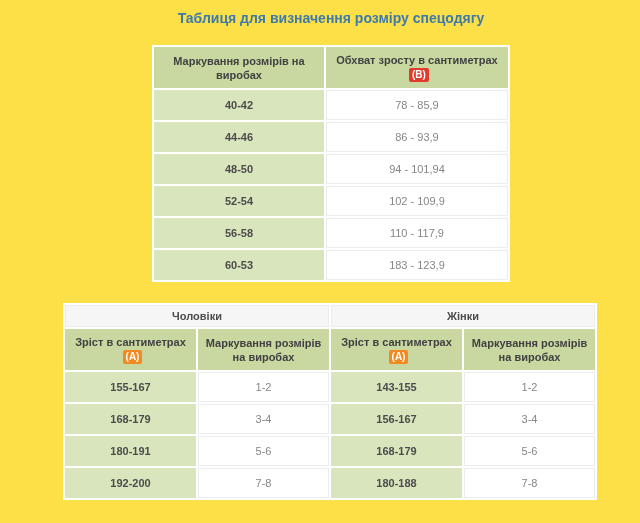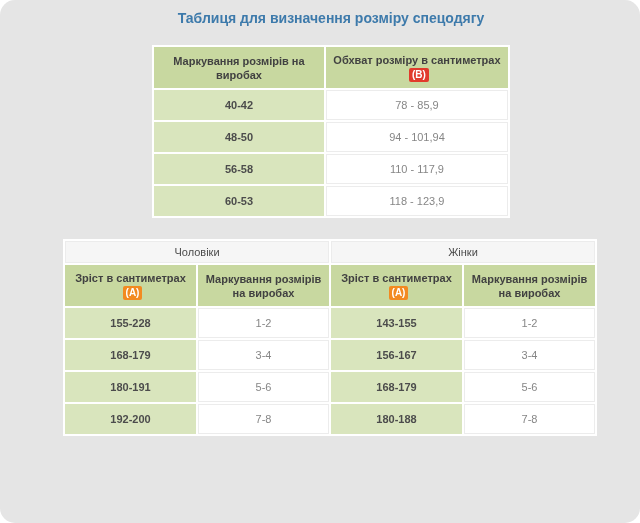--- a/index.html
+++ b/index.html
@@ -1,18 +1,18 @@
 <!DOCTYPE html>
 <html><head>
 <meta charset="utf-8">
 <style>
   * { box-sizing: border-box; margin: 0; padding: 0; }
   html, body { background: #ffffff; }
   body { font-family: "Liberation Sans", sans-serif; }
-  .page { position: relative; width: 640px; height: 523px; background: #e5e5e5; overflow: hidden; border-radius: 15px; }
+  .page { position: relative; width: 640px; height: 523px; background: #fde047; overflow: hidden; }
 
   .title {
     font-size: 14px;
     font-weight: bold;
     color: #3d7aab;
     text-align: center;
     line-height: 16px;
   }
   .title-1 { margin: 10px 0 0 152px; width: 358px; }
   .title-2 { margin: 52px 0 0 63px; width: 534px; }
@@ -41,21 +41,21 @@
     line-height: 14px;
   }
   .size-table .gh { height: 26px; }
   .height-table .gh { height: 37px; }
 
   
   .group {
     background: #f6f6f6;
     border: 1px solid #ececec;
     color: #4c4c4c;
-    font-weight: normal;
+    font-weight: bold;
     height: 22px;
     padding: 3px 4px;
   }
 
   
   .cell-green {
     background: #d9e5bd;
     color: #4c4c4c;
     font-weight: bold;
     height: 30px;
@@ -93,40 +93,48 @@
 
   <table class="size-table">
     <colgroup>
         <col style="width:168px">
         <col style="width:180px">
       </colgroup>
     <thead>
       <tr>
         <th class="gh">Маркування розмірів на виробах</th>
         <th class="gh">
-          <span>Обхват розміру в сантиметрах</span><span class="badge badge-red">(В)</span>
+          <span>Обхват зросту в сантиметрах</span><span class="badge badge-red">(В)</span>
         </th>
       </tr>
     </thead>
     <tbody>
       <tr>
         <td class="cell-green">40-42</td>
         <td class="cell-white">78 - 85,9</td>
       </tr>
       <tr>
+        <td class="cell-green">44-46</td>
+        <td class="cell-white">86 - 93,9</td>
+      </tr>
+      <tr>
         <td class="cell-green">48-50</td>
         <td class="cell-white">94 - 101,94</td>
+      </tr>
+      <tr>
+        <td class="cell-green">52-54</td>
+        <td class="cell-white">102 - 109,9</td>
       </tr>
       <tr>
         <td class="cell-green">56-58</td>
         <td class="cell-white">110 - 117,9</td>
       </tr>
       <tr>
         <td class="cell-green">60-53</td>
-        <td class="cell-white">118 - 123,9</td>
+        <td class="cell-white">183 - 123,9</td>
       </tr>
     </tbody>
   </table>
 
 
   <table class="height-table">
     <colgroup>
         <col style="width:131px">
         <col style="width:131px">
         <col style="width:131px">
@@ -143,21 +151,21 @@
         </th>
         <th class="gh">Маркування розмірів на виробах</th>
         <th class="gh">
           <span>Зріст в сантиметрах</span><span class="badge badge-orange">(А)</span>
         </th>
         <th class="gh">Маркування розмірів на виробах</th>
       </tr>
     </thead>
     <tbody>
       <tr>
-        <td class="cell-green">155-228</td>
+        <td class="cell-green">155-167</td>
         <td class="cell-white">1-2</td>
         <td class="cell-green">143-155</td>
         <td class="cell-white">1-2</td>
       </tr>
       <tr>
         <td class="cell-green">168-179</td>
         <td class="cell-white">3-4</td>
         <td class="cell-green">156-167</td>
         <td class="cell-white">3-4</td>
       </tr>

